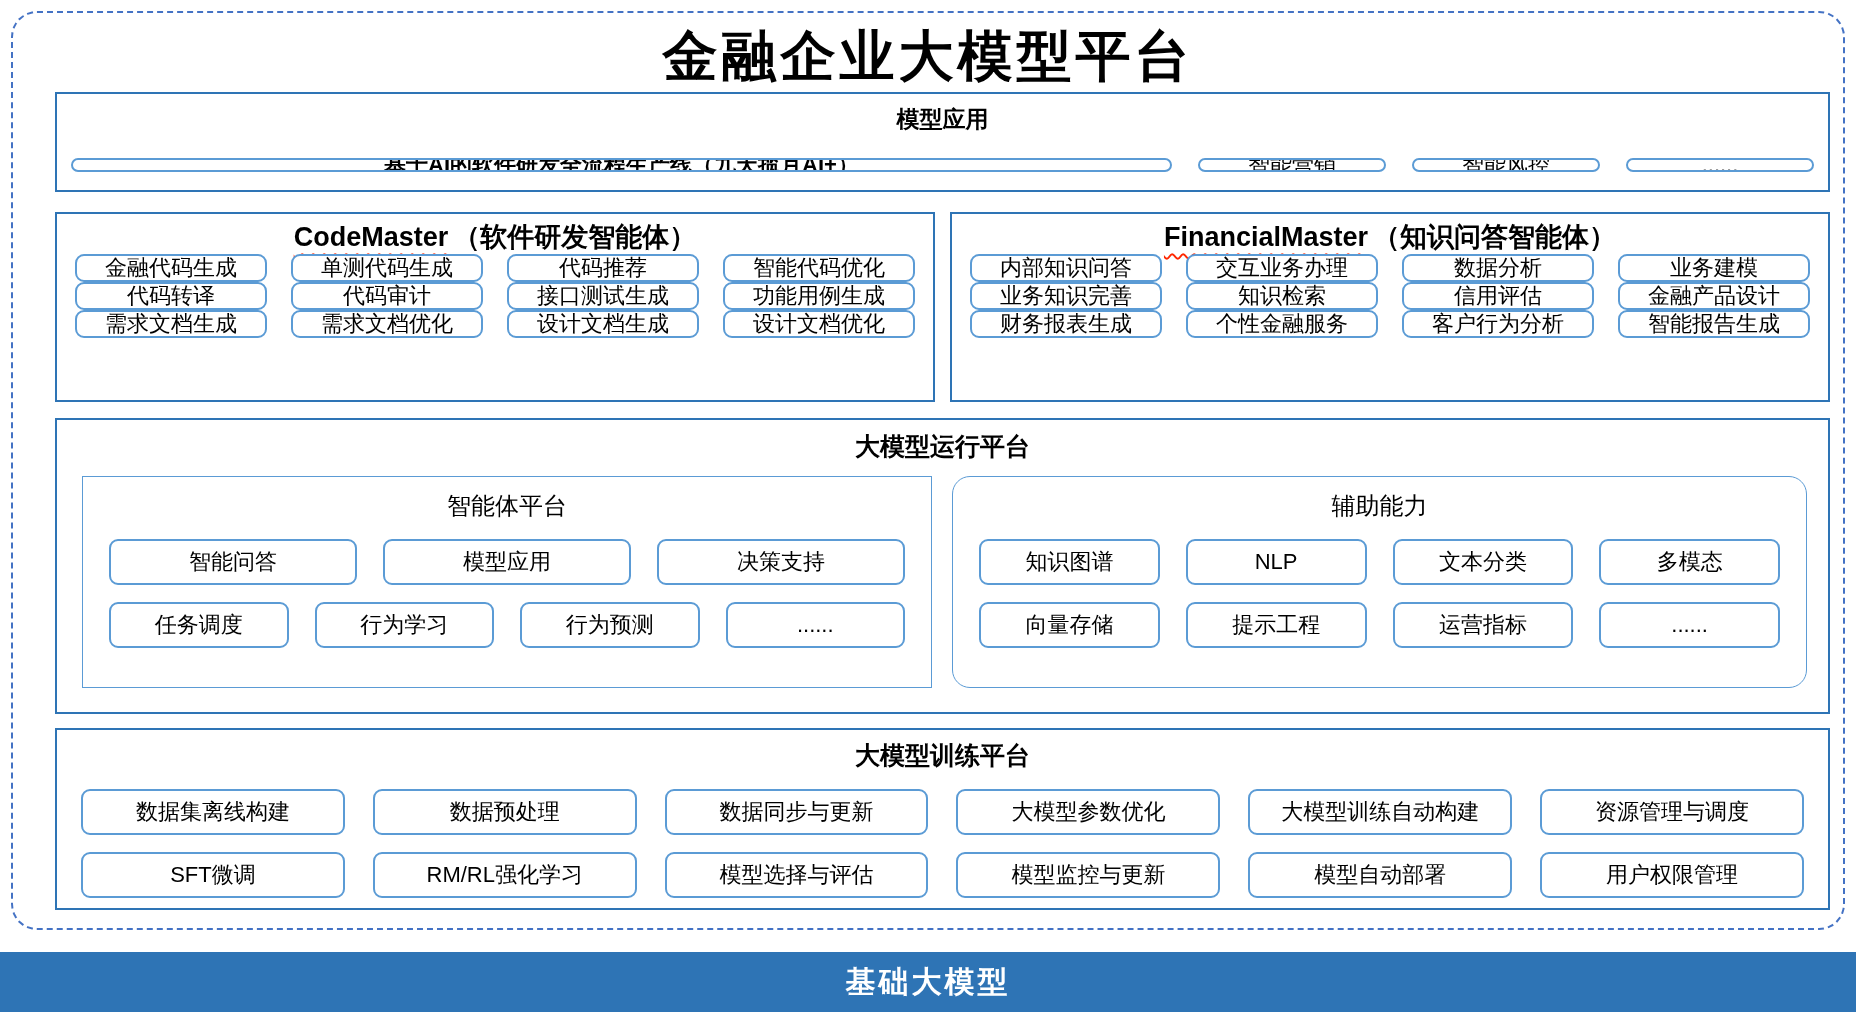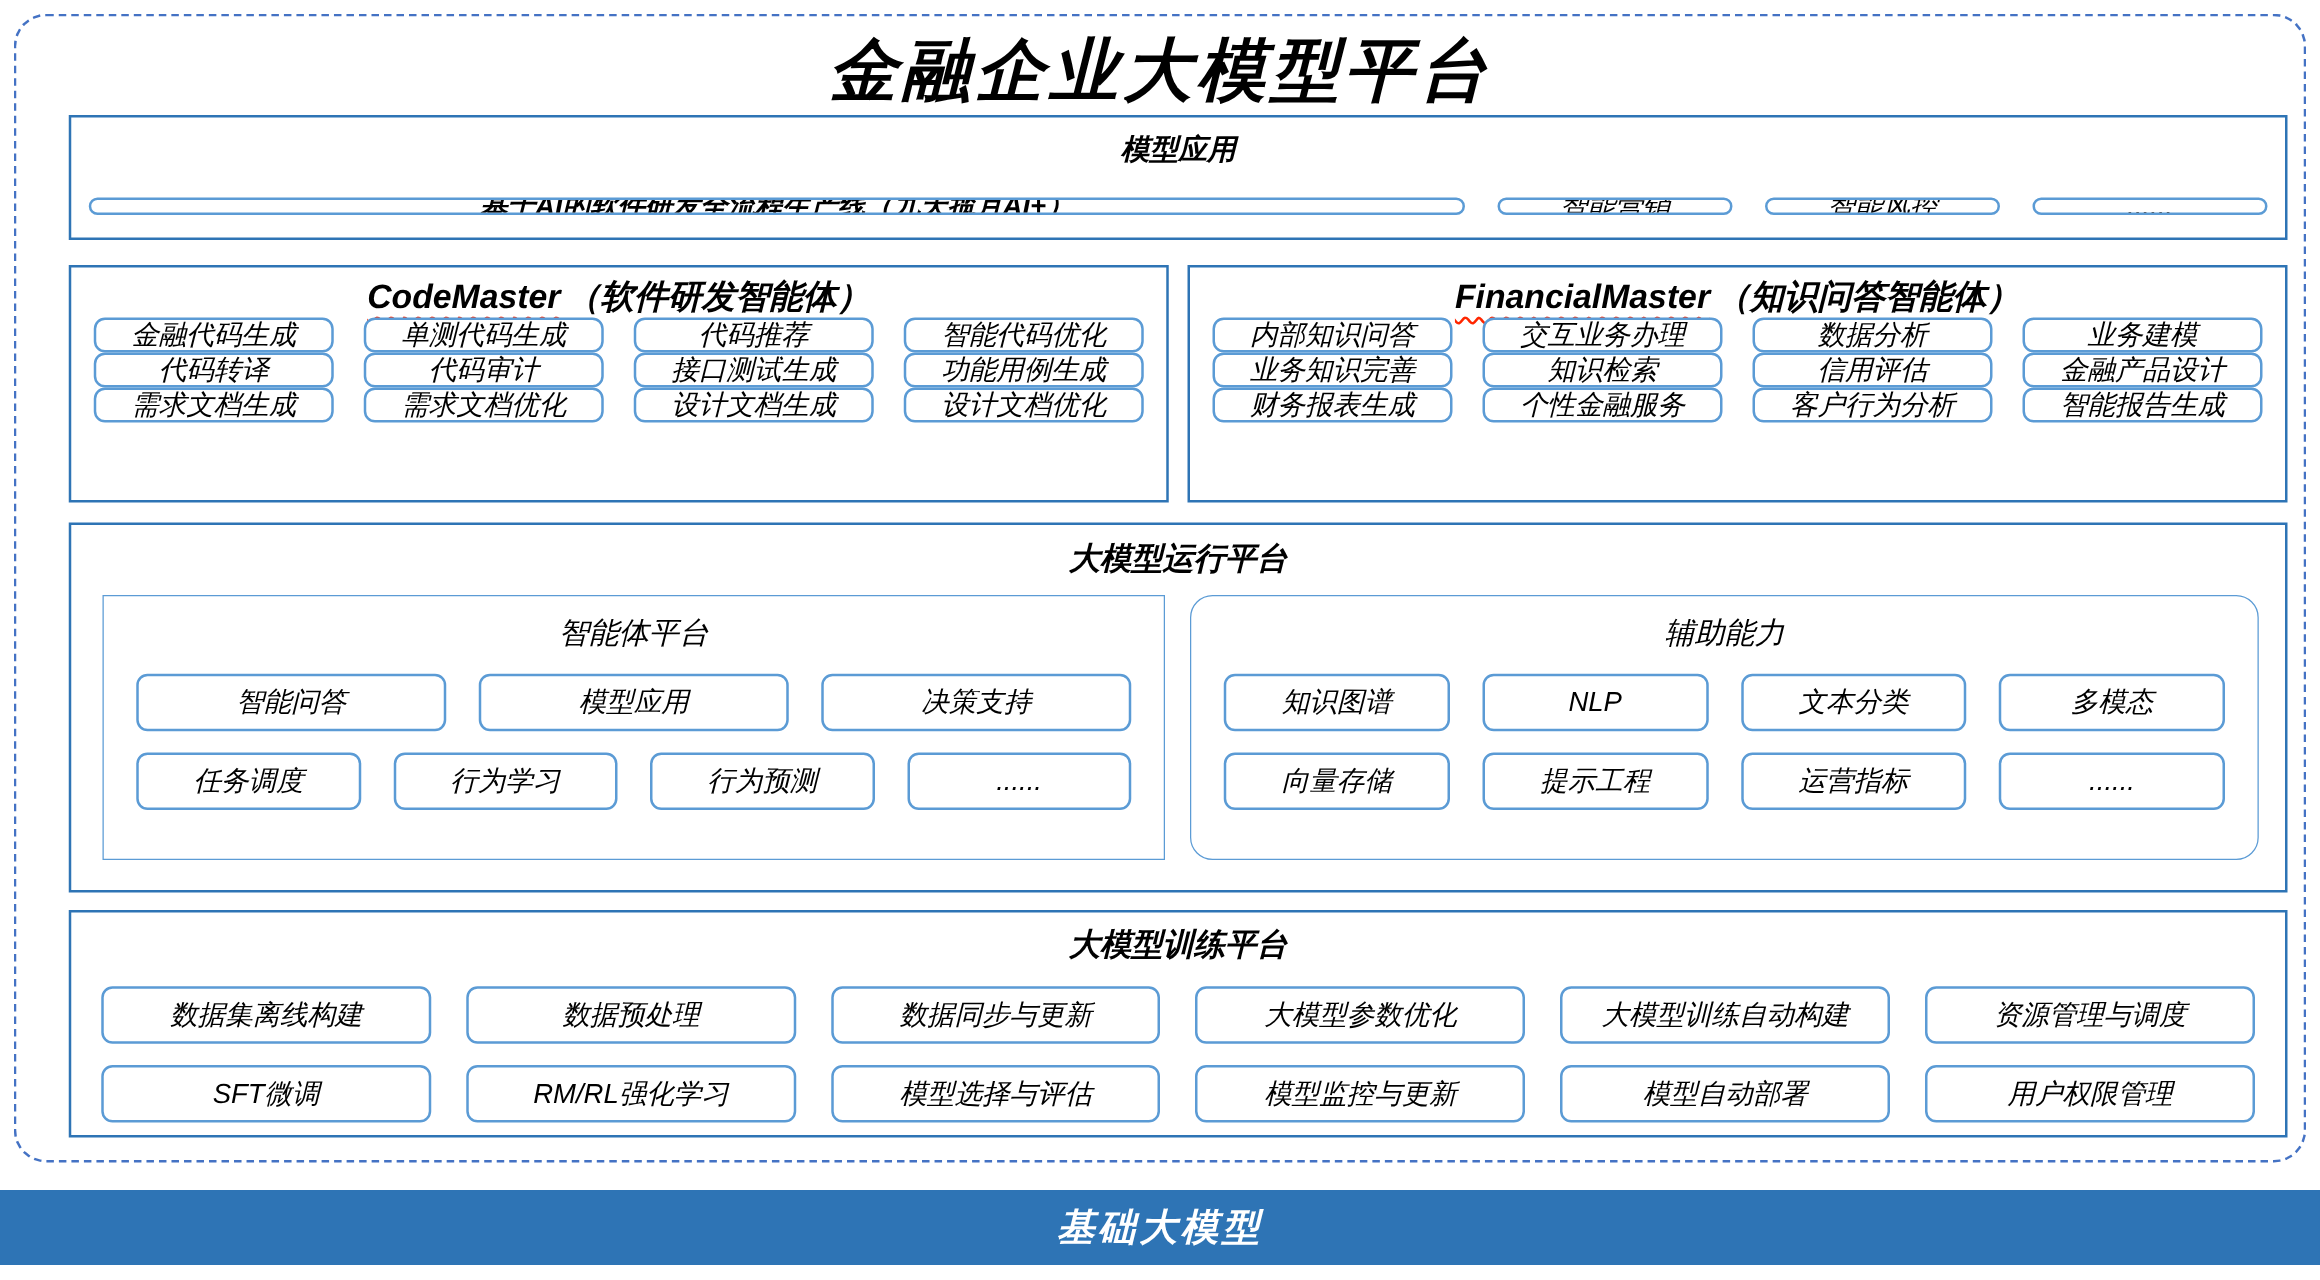--- a/index.html
+++ b/index.html
@@ -1,18 +1,18 @@
 <!DOCTYPE html>
 <html style="--c-accent-dark: #2E74B5; --c-accent-light: #5B9BD5; --c-frame-border: #4472C4; --c-squiggle: #FF2600; --c-bar-text: #FFFFFF;"><head>
 <meta charset="utf-8">
 <style>
   * { margin:0; padding:0; box-sizing:border-box; }
   html,body { width:1856px; height:1024px; background:#fff;
     font-family:"Liberation Sans", sans-serif; position:relative; overflow:hidden; color:#000; }
-  .abs { position:absolute;font-style:italic; }
+  .abs { position:absolute; }
 
   .frame { left:11px; top:11px; width:1834px; height:919px;
     border:2px dashed var(--c-frame-border,#4472C4); border-radius:26px; background:#fff; }
 
   .page-title { left:0; top:20px; width:100%; text-align:center;
     font-size:55px; font-weight:700; font-family:"DejaVu Serif", serif; letter-spacing:4px; }
 
   .sec { border:2px solid var(--c-accent-dark,#2E74B5); background:#fff; }
   .sec-h { text-align:center; font-weight:700; font-size:23px; padding-top:10px; }
 

